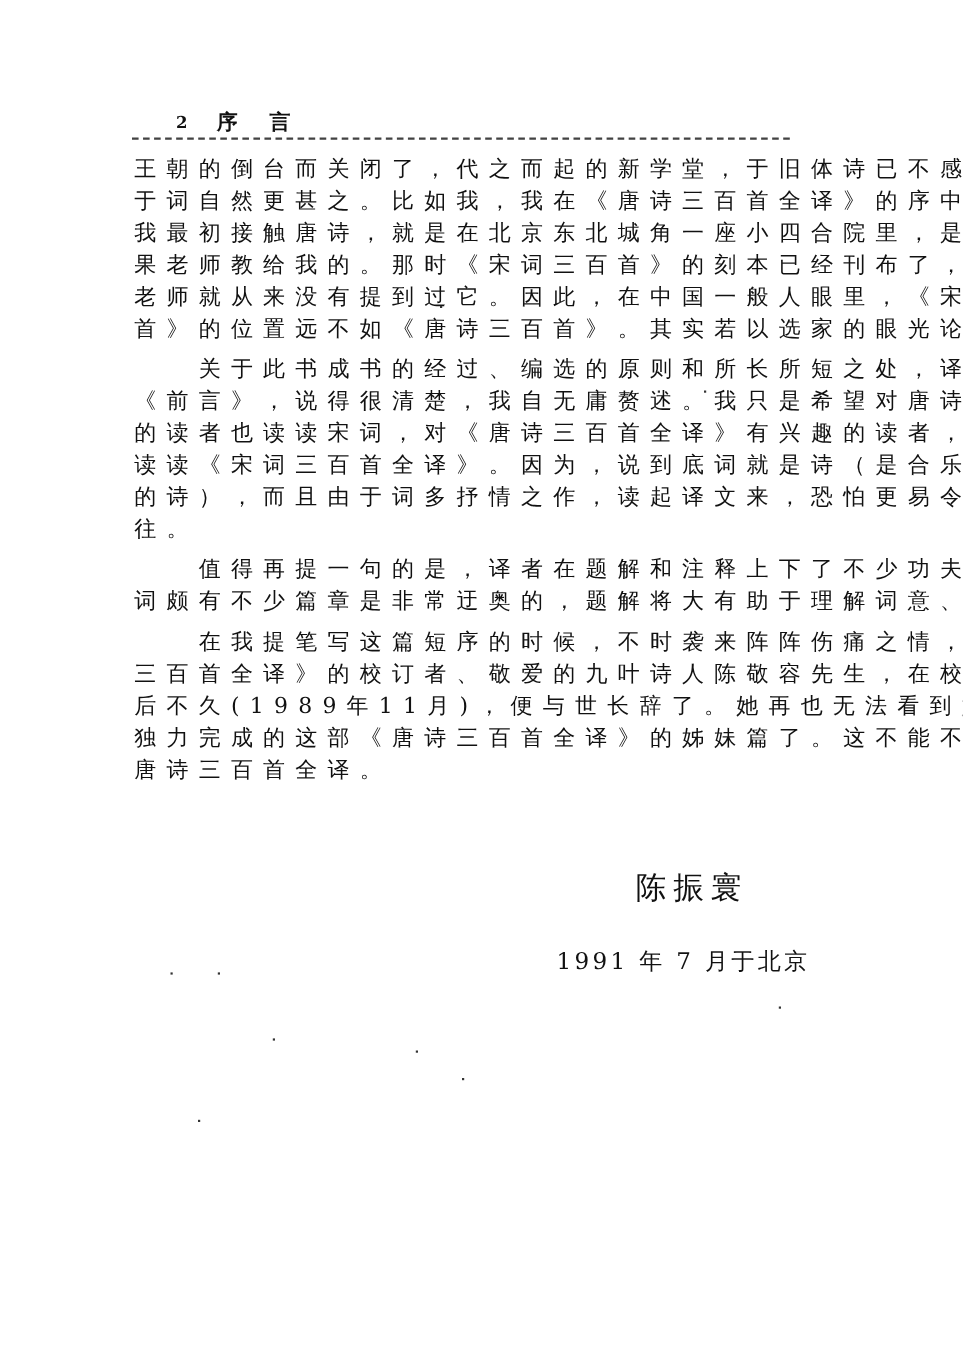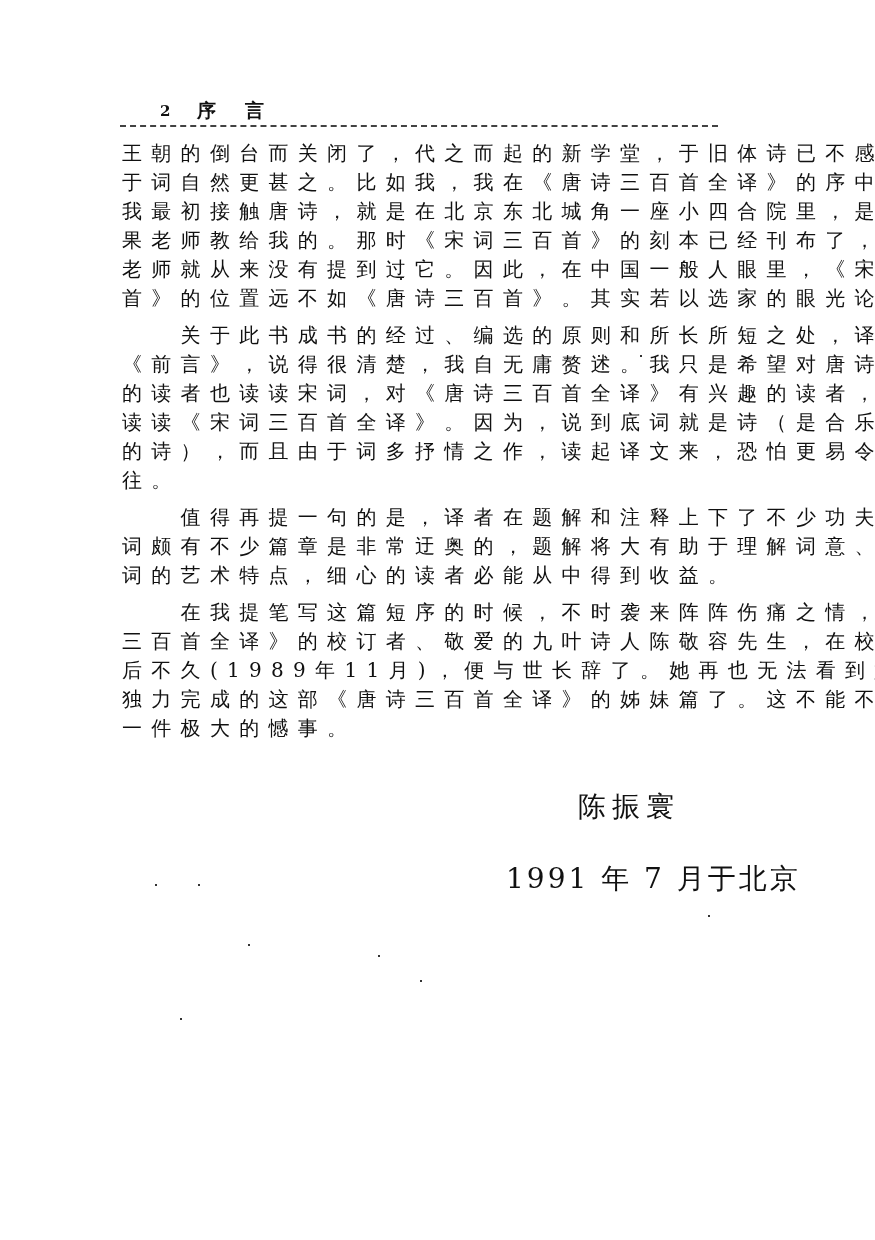--- a/index.html
+++ b/index.html
@@ -71,21 +71,21 @@
       position: absolute;
       left: 578px;
       top: 788px;
       font-size: 28px;
       letter-spacing: 6px;
     }
     .signature-date {
       position: absolute;
       left: 506px;
       top: 860px;
-      font-size: 28px;
+      font-size: 21px;
       letter-spacing: 3px;
     }
     .noise {
       position: absolute;
       width: 2px;
       height: 2px;
       background: #333;
     }
   </style>
 </head>
@@ -113,29 +113,28 @@
     <div class="line">《前言》，说得很清楚，我自无庸赘述。我只是希望对唐诗有兴趣</div>
     <div class="line">的读者也读读宋词，对《唐诗三百首全译》有兴趣的读者，更可以</div>
     <div class="line">读读《宋词三百首全译》。因为，说到底词就是诗（是合乐歌唱</div>
     <div class="line">的诗），而且由于词多抒情之作，读起译文来，恐怕更易令你神</div>
     <div class="line">往。</div>
   </div>
   <div class="para-gap"></div>
   <div>
     <div class="line">　　值得再提一句的是，译者在题解和注释上下了不少功夫。宋</div>
     <div class="line">词颇有不少篇章是非常迂奥的，题解将大有助于理解词意、欣赏</div>
-    <div class="line">词的艺术特点，细心的读者必能从中得到收益。</div>
   </div>
   <div class="para-gap"></div>
   <div>
     <div class="line">　　在我提笔写这篇短序的时候，不时袭来阵阵伤痛之情，《唐诗</div>
     <div class="line">三百首全译》的校订者、敬爱的九叶诗人陈敬容先生，在校完该书</div>
     <div class="line">后不久(1989年11月)，便与世长辞了。她再也无法看到她女儿</div>
     <div class="line">独力完成的这部《唐诗三百首全译》的姊妹篇了。这不能不说是</div>
-    <div class="line">一件极大的憾事。</div>
+    <div class="line">唐诗三百首全译。</div>
   </div>
 </div>
 
 <div class="signature-name">陈振寰</div>
 <div class="signature-date">1991 年 7 月于北京</div>
 
 <div class="noise" style="left:598px;top:355px;"></div>
 <div class="noise" style="left:640px;top:355px;"></div>
 <div class="noise" style="left:400px;top:278px;"></div>
 <div class="noise" style="left:155px;top:884px;"></div>

